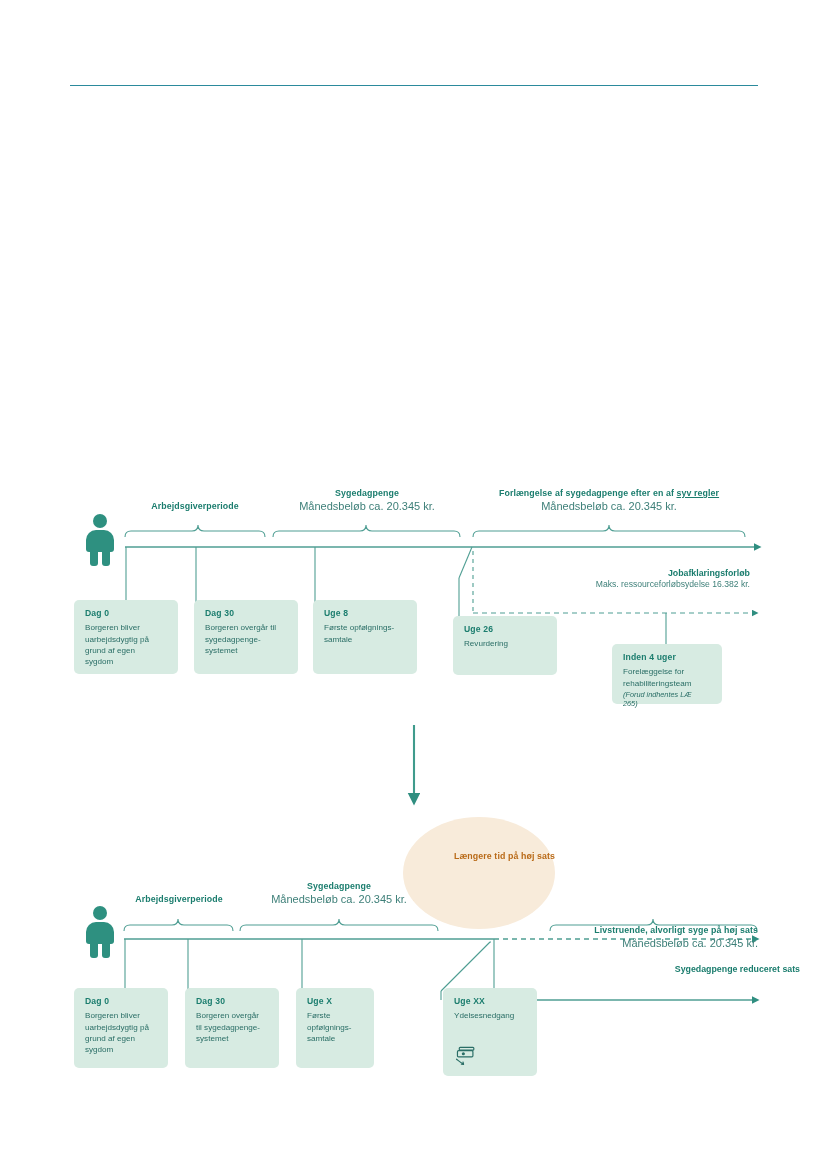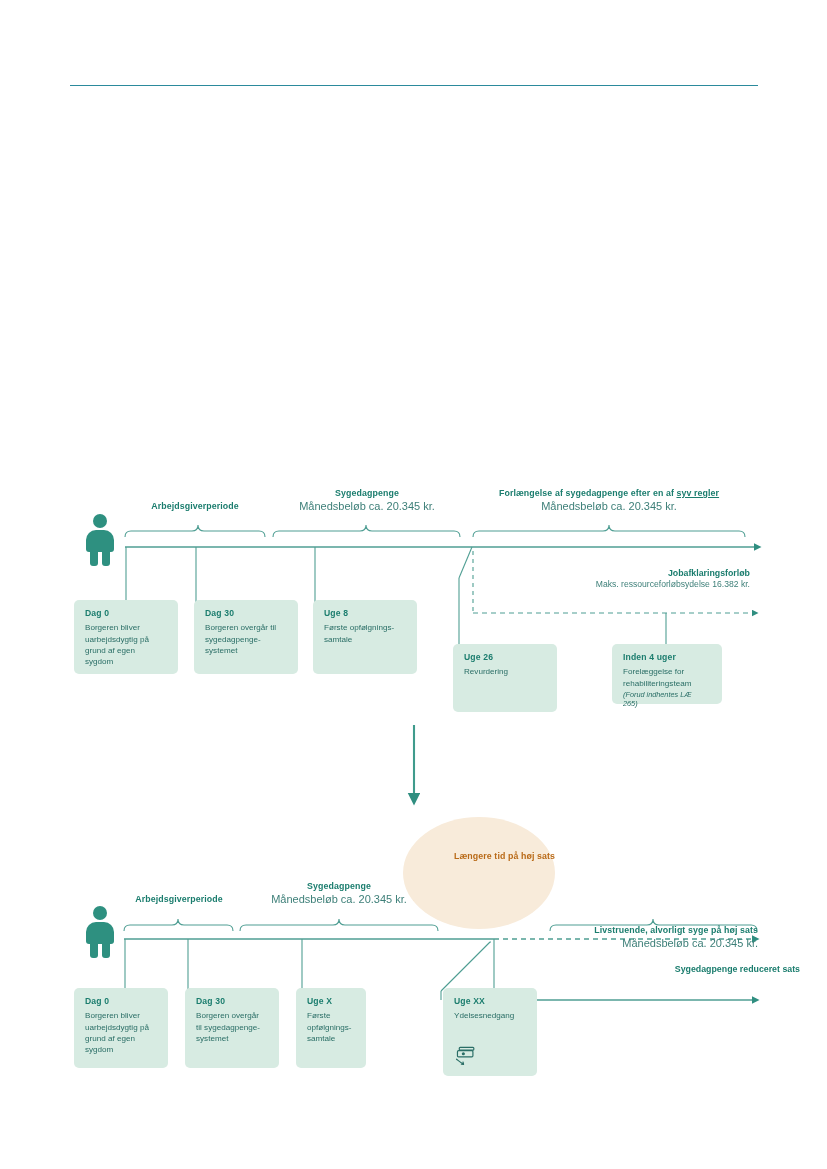--- a/index.html
+++ b/index.html
@@ -201,21 +201,21 @@
   <div class="card" style="left:194px;top:600px;width:104px;height:74px;">
     <p class="ttl">Dag 30</p>
     <p class="bdy">Borgeren overgår til sygedagpenge-systemet</p>
   </div>
 
   <div class="card" style="left:313px;top:600px;width:104px;height:74px;">
     <p class="ttl">Uge 8</p>
     <p class="bdy">Første opfølgnings-samtale</p>
   </div>
 
-  <div class="card" style="left:453px;top:644px;width:104px;height:68px;">
+  <div class="card" style="left:453px;top:616px;width:104px;height:59px;">
     <p class="ttl">Uge 26</p>
     <p class="bdy">Revurdering</p>
   </div>
 
   <div class="card" style="left:612px;top:644px;width:110px;height:60px;">
     <p class="ttl">Inden 4 uger</p>
     <p class="bdy">Forelæggelse for rehabiliteringsteam</p>
     <p class="note">(Forud indhentes LÆ 265)</p>
   </div>
 
@@ -250,21 +250,21 @@
   <div class="card" style="left:74px;top:988px;width:94px;height:80px;">
     <p class="ttl">Dag 0</p>
     <p class="bdy">Borgeren bliver uarbejdsdygtig på grund af egen sygdom</p>
   </div>
 
   <div class="card" style="left:185px;top:988px;width:94px;height:80px;">
     <p class="ttl">Dag 30</p>
     <p class="bdy">Borgeren overgår til sygedagpenge-systemet</p>
   </div>
 
-  <div class="card" style="left:296px;top:988px;width:70px;height:80px;">
+  <div class="card" style="left:296px;top:988px;width:78px;height:80px;">
     <p class="ttl">Uge X</p>
     <p class="bdy">Første opfølgnings-samtale</p>
   </div>
 
   <div class="card" style="left:443px;top:988px;width:94px;height:88px;">
     <p class="ttl">Uge XX</p>
     <p class="bdy">Ydelsesnedgang</p>
     <svg class="money-icon" viewBox="0 0 26 22" fill="none" stroke="#2a6e66" stroke-width="1.3">
       <rect x="4.5" y="1.5" width="16" height="3" rx="1"></rect>
       <rect x="2.5" y="5" width="17" height="7" rx="1.2"></rect>

